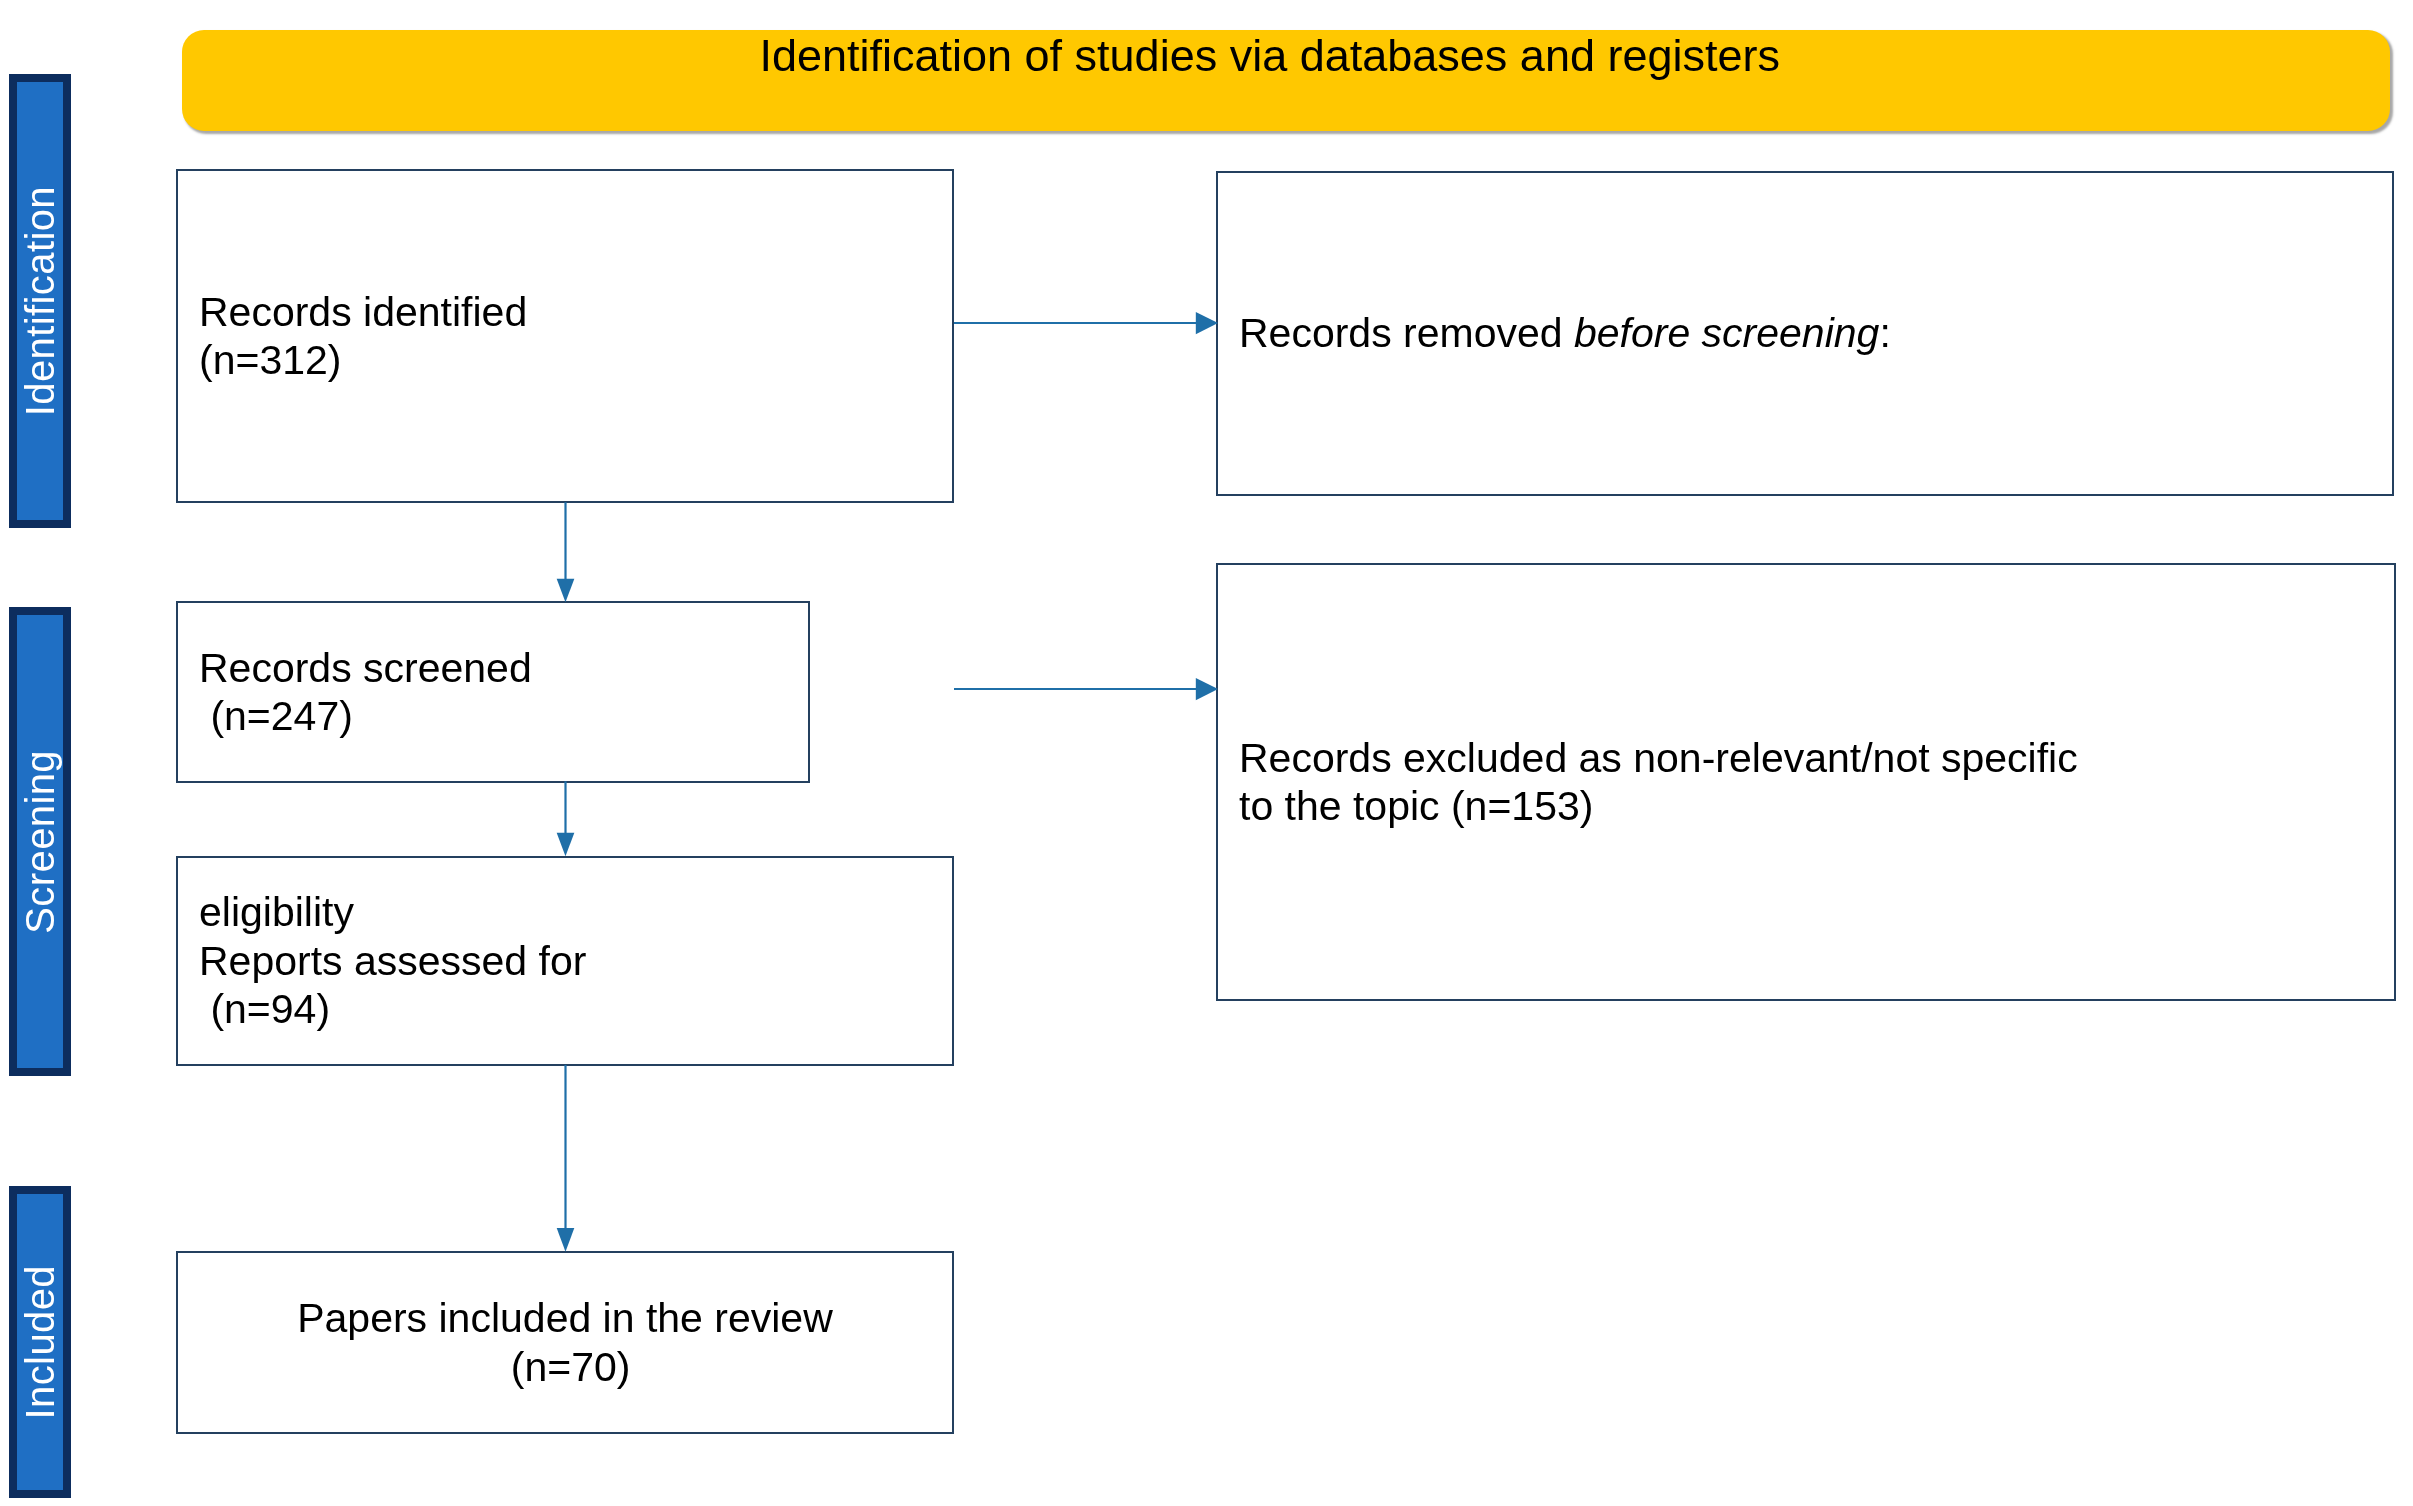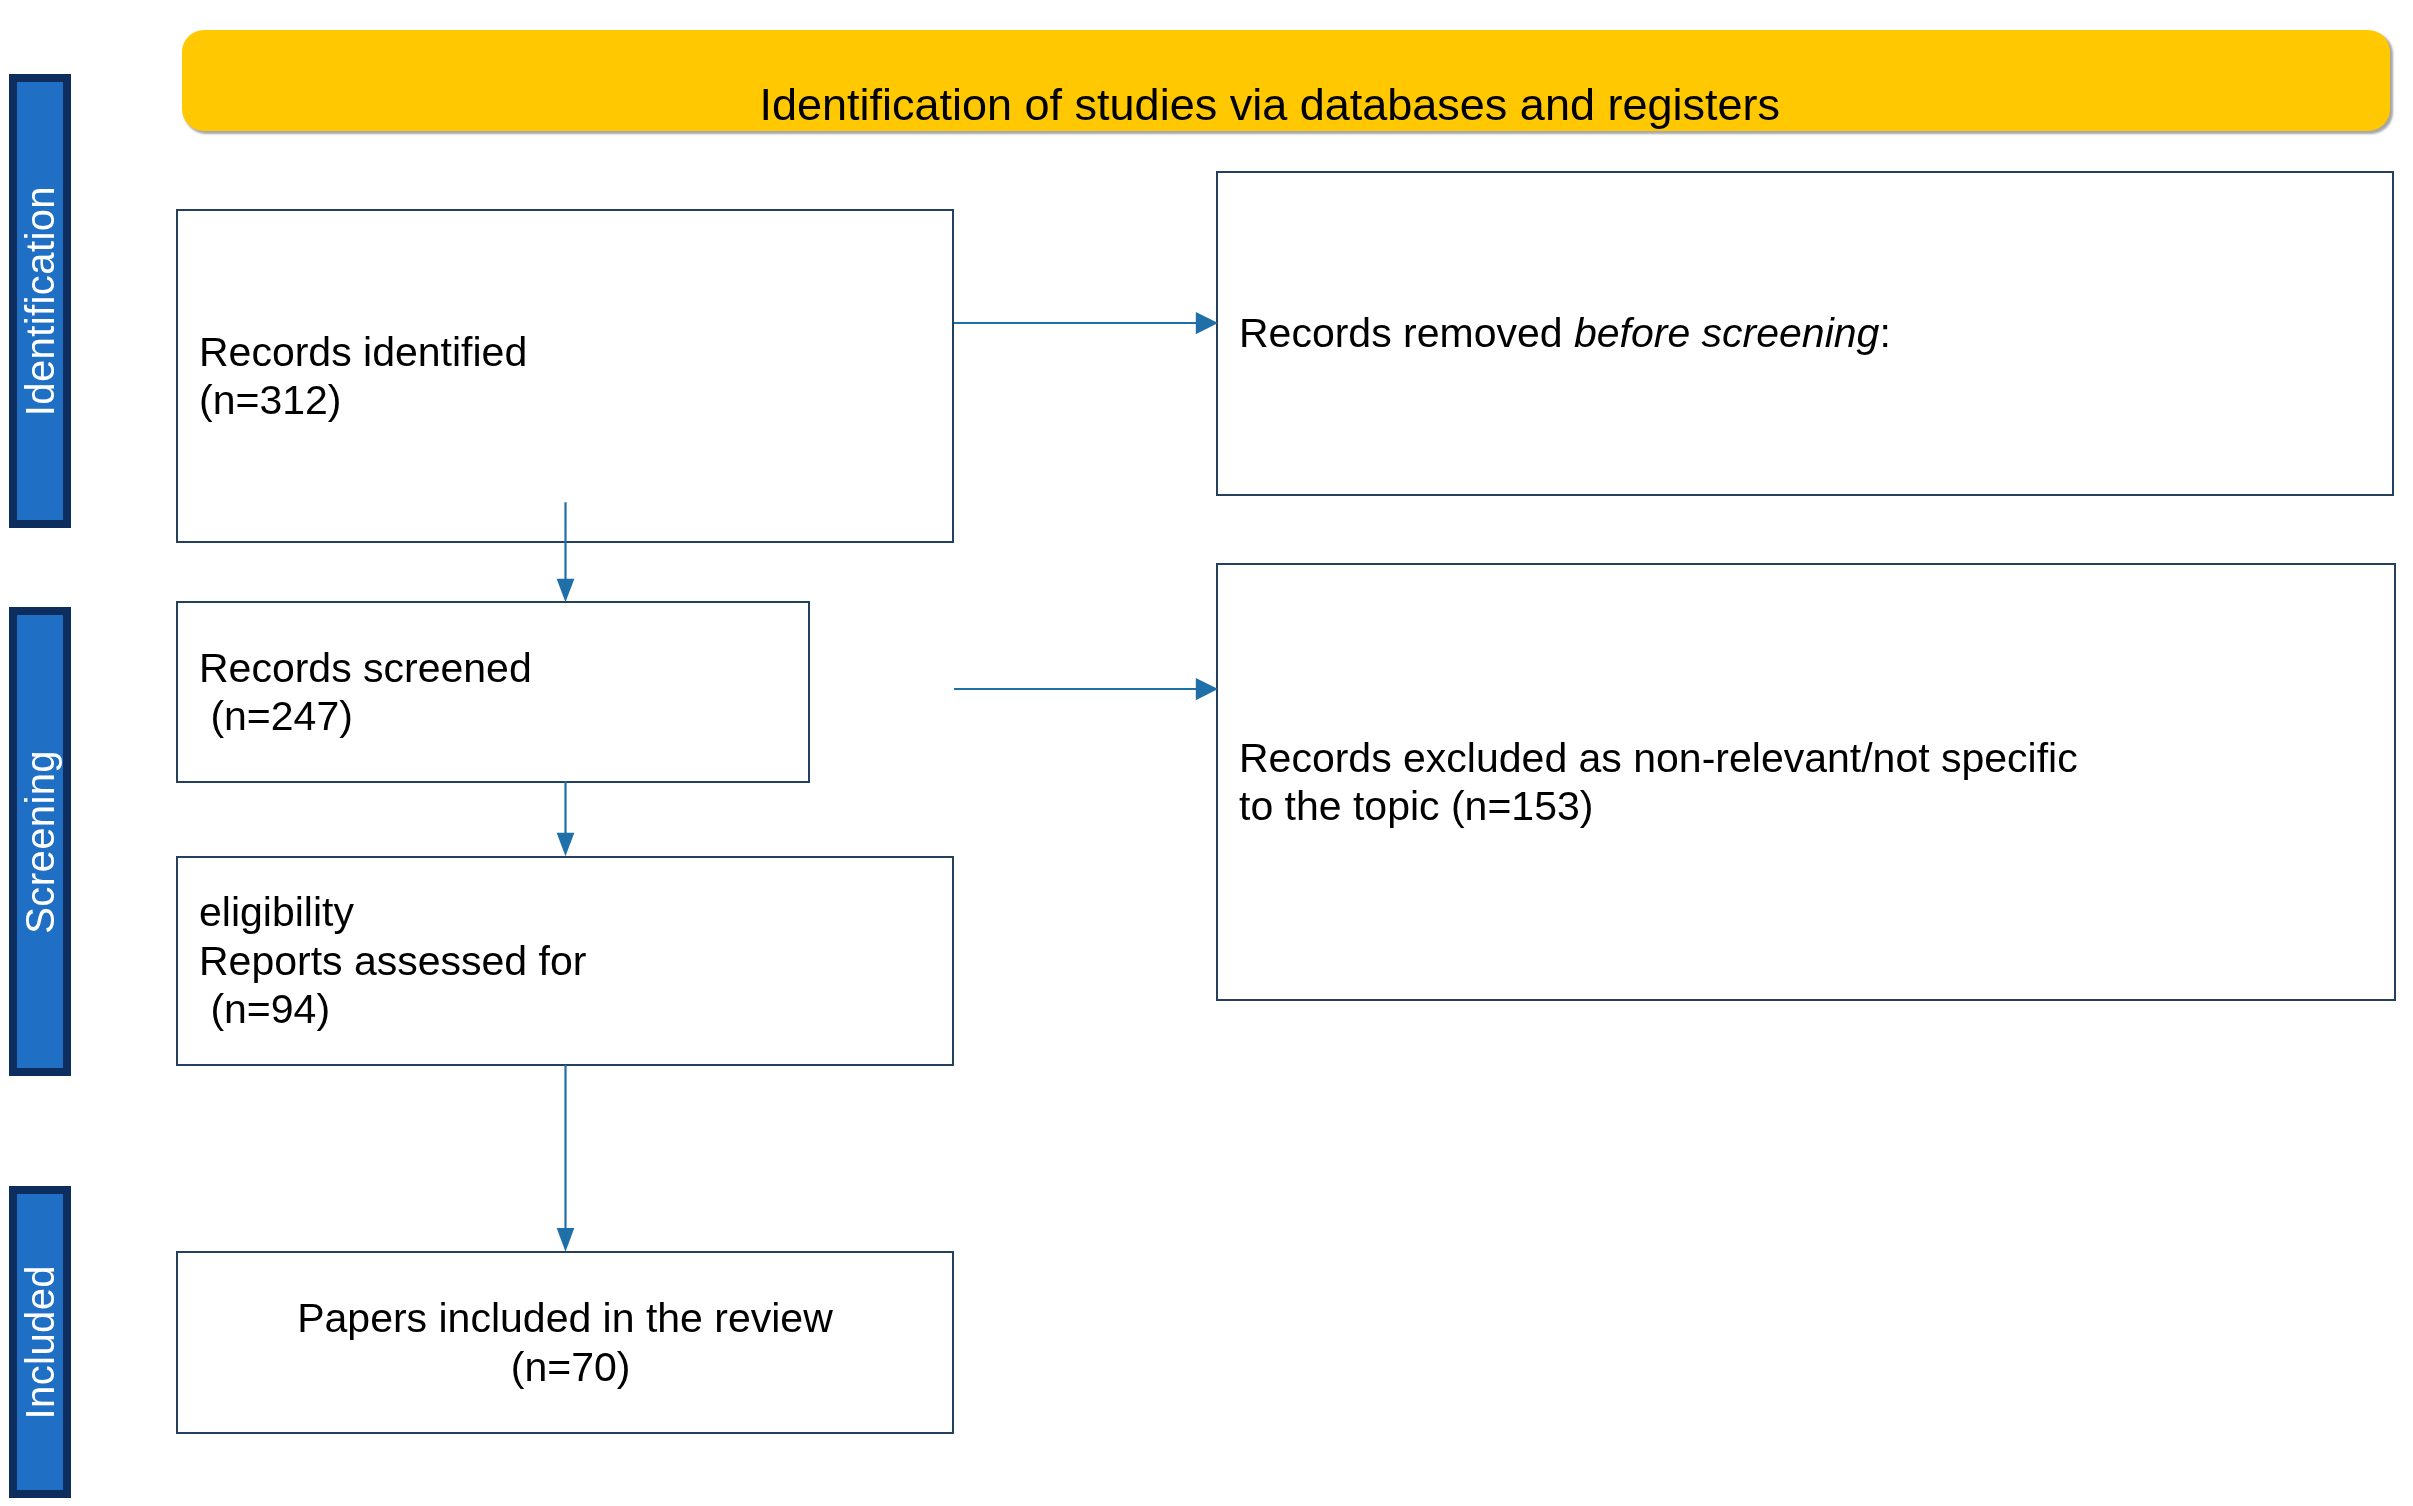--- a/index.html
+++ b/index.html
@@ -22,21 +22,21 @@
   .banner {
     position: absolute;
     left: 182px;
     top: 30px;
     width: 2208px;
     height: 101px;
     background: #FFC800;
     border-radius: 22px;
     box-shadow: 2.2px 2.2px 2.2px rgba(0,0,0,0.35);
     display: flex;
-    align-items: flex-end;
+    align-items: flex-start;
     justify-content: center;
     box-sizing: border-box;
   }
   .banner-title {
     font-size: 45px;
     color: #000000;
     letter-spacing: 0px;
     white-space: nowrap;
     transform: translateX(-16.3px);
   }
@@ -76,21 +76,21 @@
   }
   .fbox .line {
     font-size: 41px;
     color: #000000;
     line-height: 1.18;
     white-space: pre;
   }
   .fbox .line i { font-style: italic; }
 
   
-  #box-identified { left: 176px; top: 169px;  width: 778px; height: 334px; margin-top: 40px; }
+  #box-identified { left: 176px; top: 169px;  width: 778px; height: 334px; }
   #box-screened   { left: 176px; top: 601px;  width: 634px; height: 182px; }
   #box-reports    { left: 176px; top: 856px; width: 778px; height: 210px; }
   #box-included   { left: 176px; top: 1251px; width: 778px; height: 183px; align-items: center; }
 
   
   #box-removed  { left: 1216px; top: 171px; width: 1178px; height: 325px; }
   #box-excluded { left: 1216px; top: 563px; width: 1180px; height: 438px; }
 
   
   .arrow { position: absolute; }

